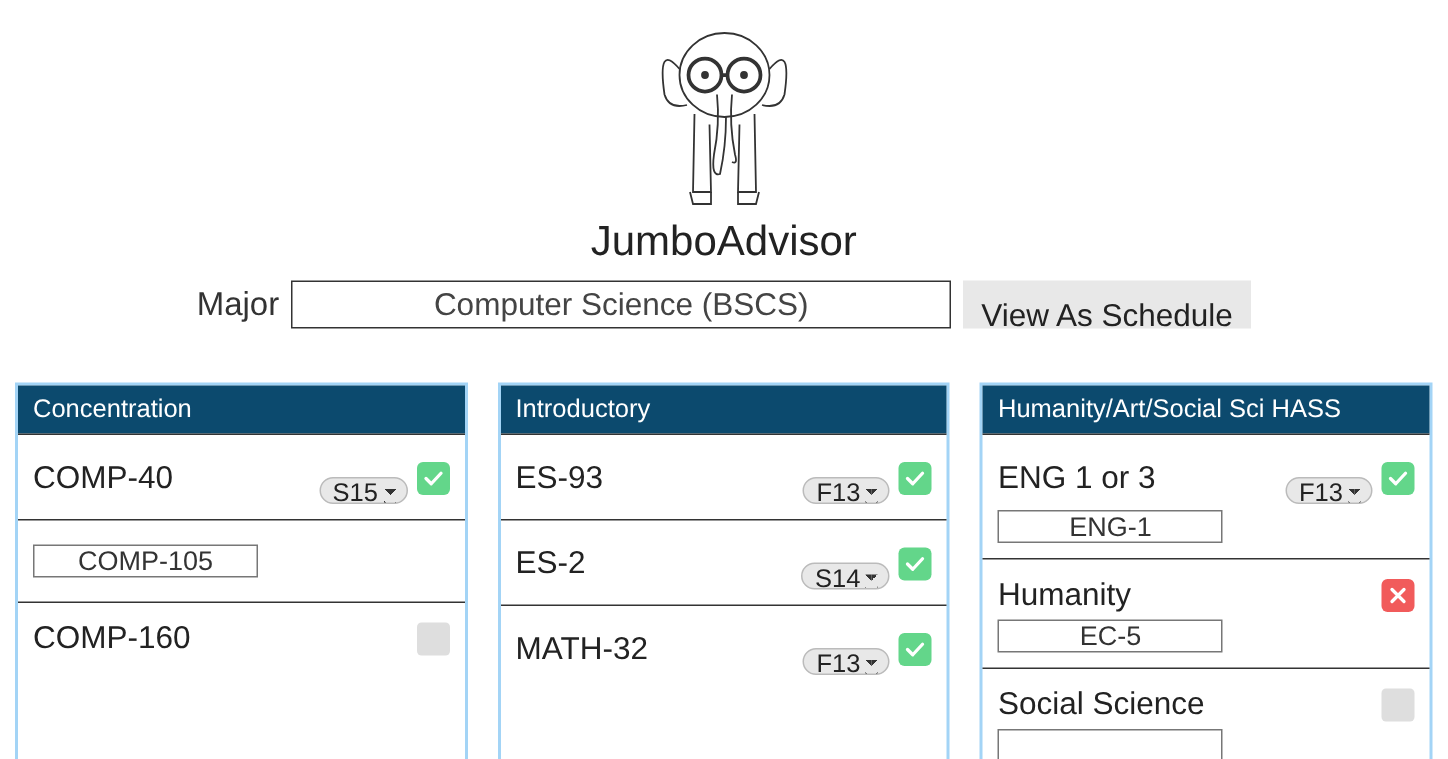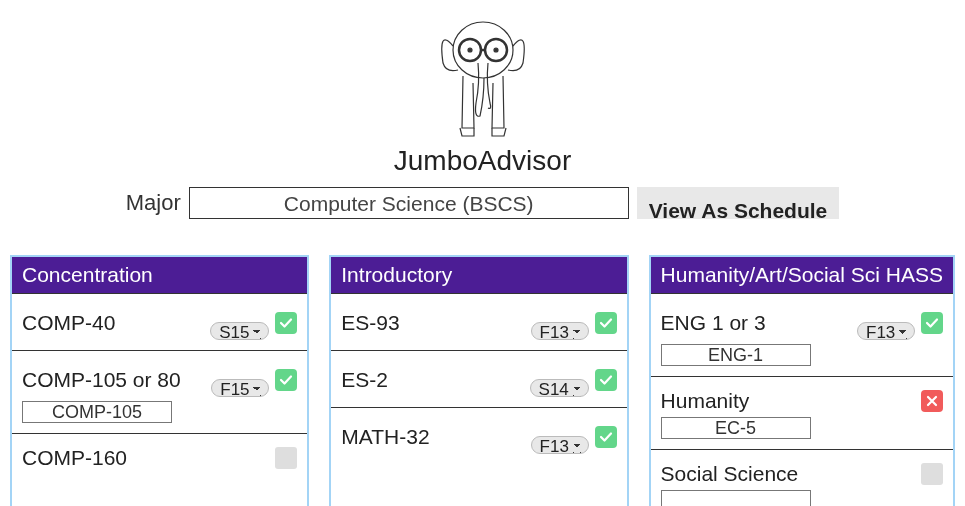--- a/index.html
+++ b/index.html
@@ -54,36 +54,35 @@
       appearance: none;
     }
     .view-schedule-btn {
       height: 32px;
       padding: 12px 12px;
       background: #e8e8e8;
       border: none;
       font-size: 21px;
       color: #222;
       cursor: pointer;
-      font-weight: bold;
     }
     .columns {
       display: flex;
       gap: 20px;
       padding: 0 10px;
     }
     .col {
       flex: 1;
       border: 2px solid #a3d4f6;
       background: #fff;
     }
     .col-header {
-      background: #4c1d95;
+      background: #0c4a6e;
       color: #fff;
-      font-size: 21px;
+      font-size: 17px;
       font-weight: 500;
       padding: 6px 10px;
       white-space: nowrap;
     }
     .row {
       padding: 12px 10px 10px 10px;
       border-top: 1px solid #333;
       position: relative;
       min-height: 55px;
     }
@@ -199,31 +198,21 @@
           <div class="row-right">
             <select class="term-select"><option>S15</option></select>
             <div class="status-check">
               <svg width="14" height="14" viewBox="0 0 14 14">
                 <path d="M2 7 L5.5 10.5 L12 3.5" stroke="#fff" stroke-width="2.2" fill="none" stroke-linecap="round" stroke-linejoin="round"></path>
               </svg>
             </div>
           </div>
         </div>
       </div>
-      <div class="row"><div class="row-main">
-          <span class="row-title">COMP-105 or 80</span>
-          <div class="row-right">
-            <select class="term-select"><option>F15</option></select>
-            <div class="status-check">
-              <svg width="14" height="14" viewBox="0 0 14 14">
-                <path d="M2 7 L5.5 10.5 L12 3.5" stroke="#fff" stroke-width="2.2" fill="none" stroke-linecap="round" stroke-linejoin="round"></path>
-              </svg>
-            </div>
-          </div>
-        </div><input class="sub-input" value="COMP-105" style=""></div>
+      <div class="row"><input class="sub-input" value="COMP-105" style=""></div>
       <div class="row">
         <div class="row-main">
           <span class="row-title">COMP-160</span>
           <div class="row-right">
             <div class="status-empty"></div>
           </div>
         </div>
       </div>
     </div>
     <div class="col">

